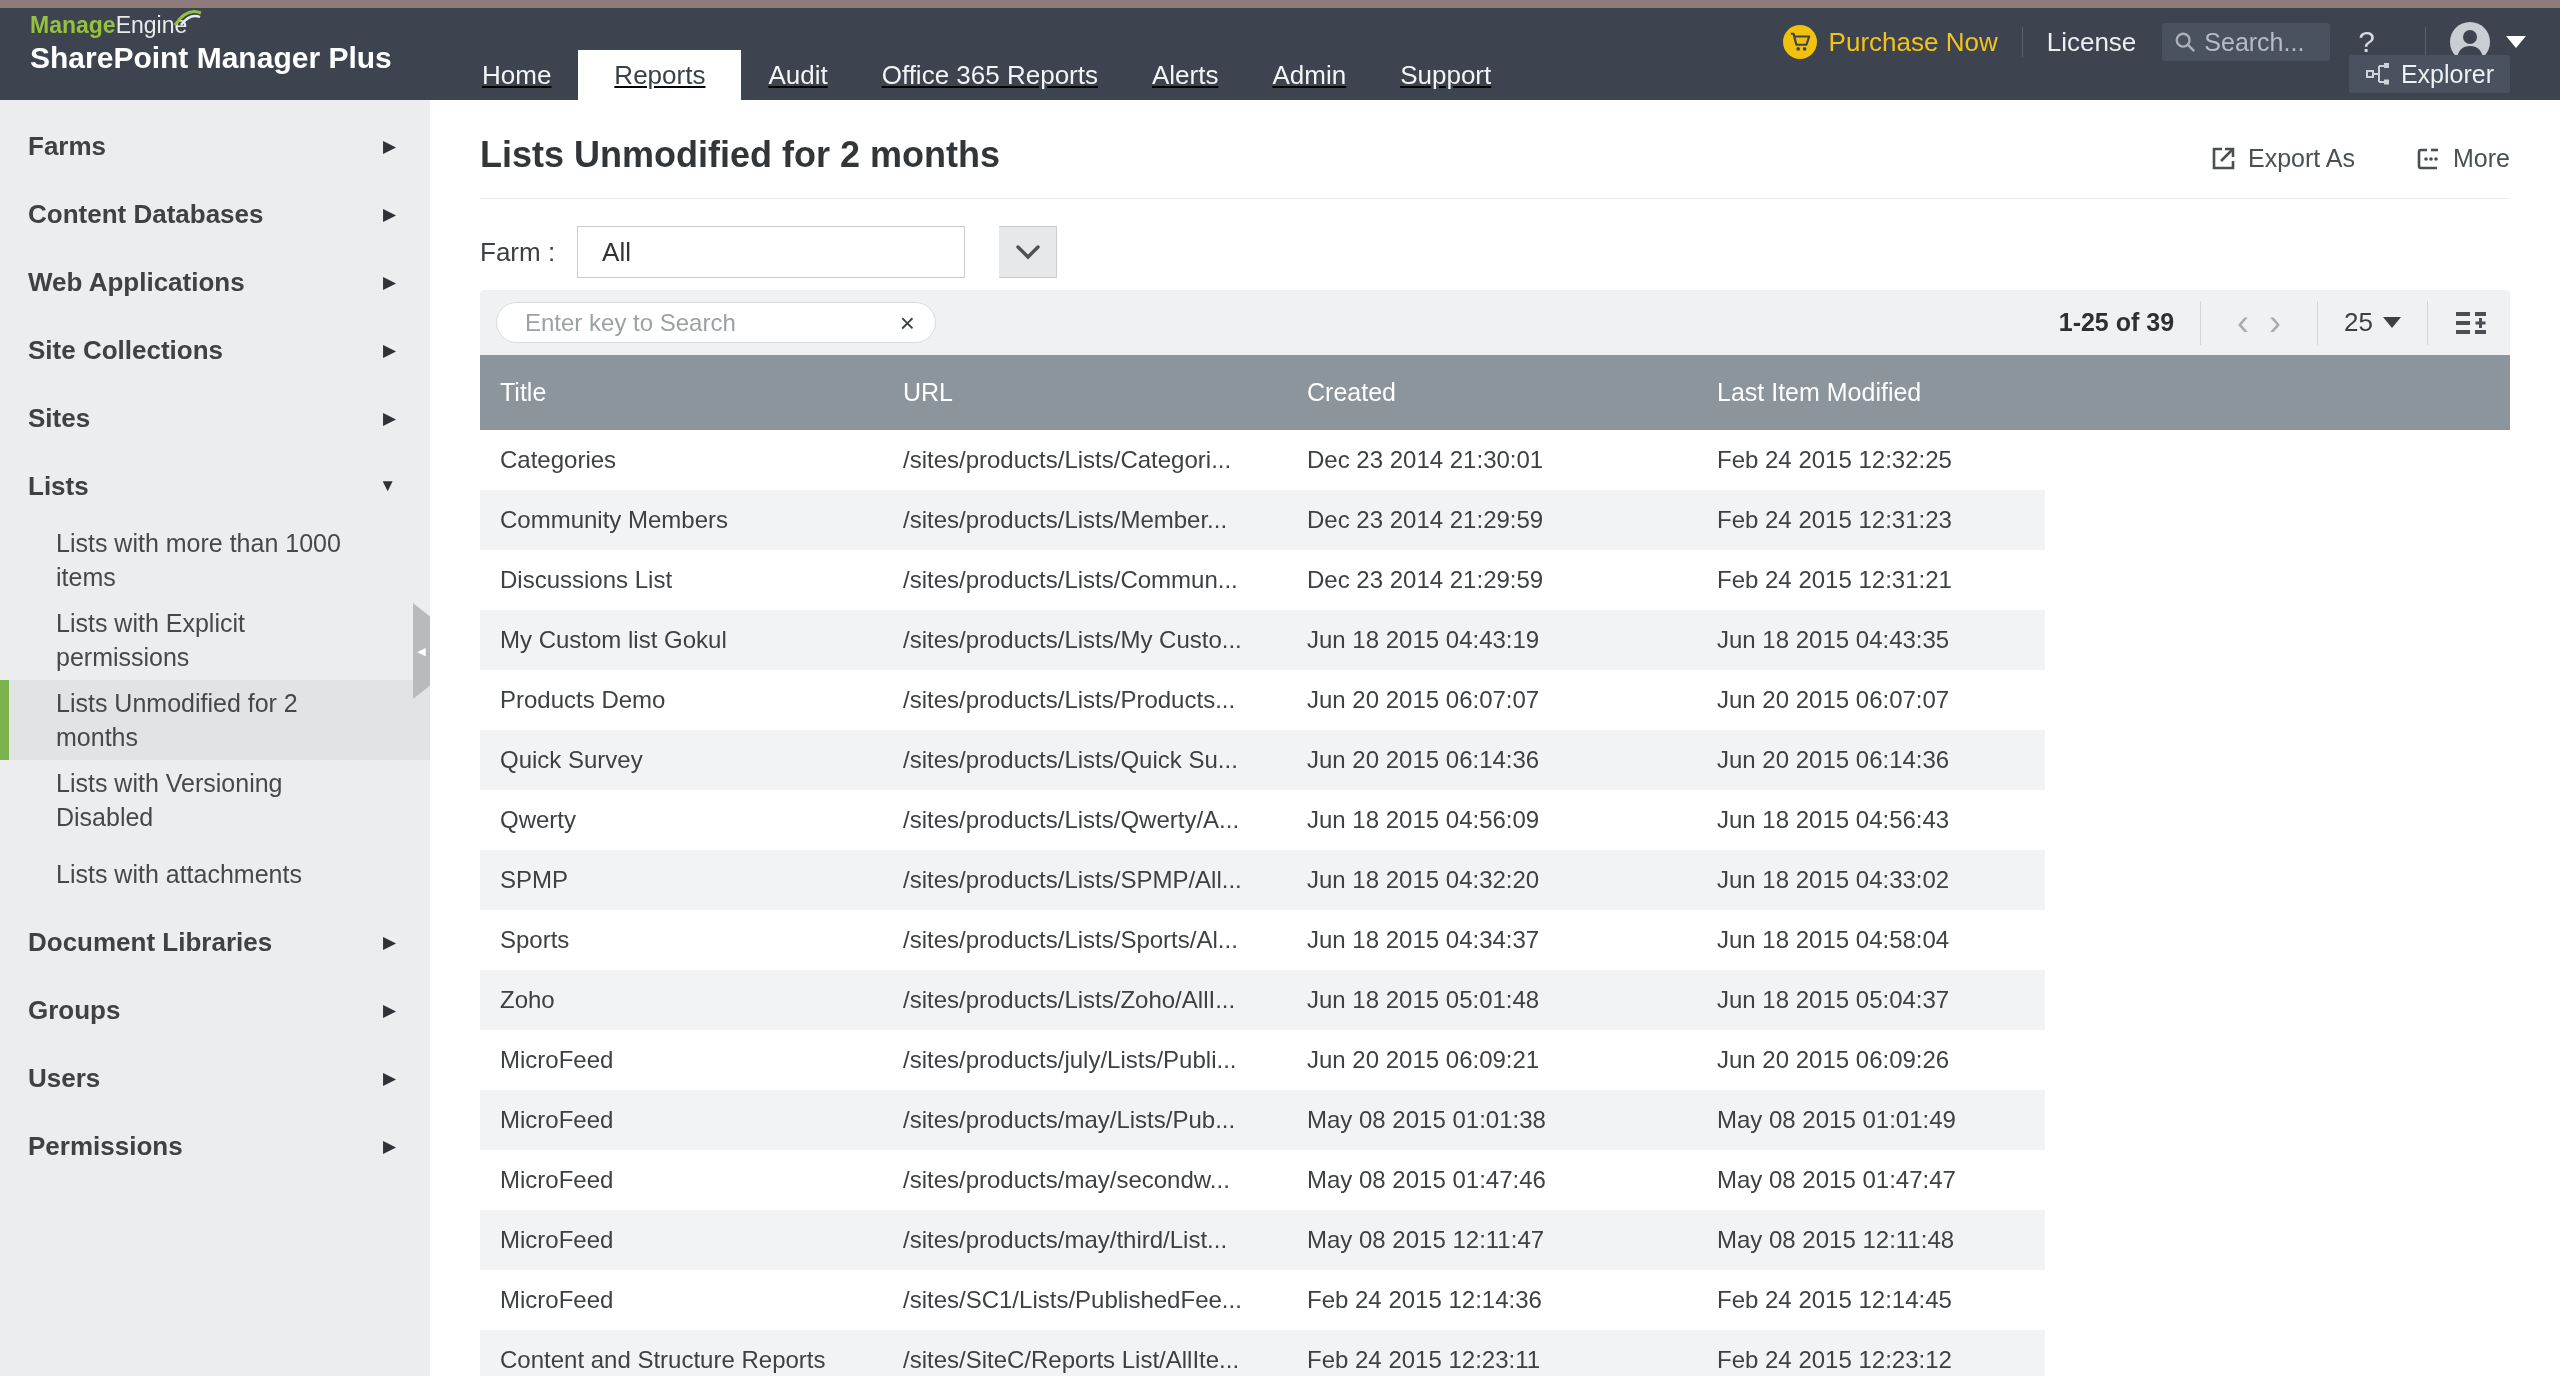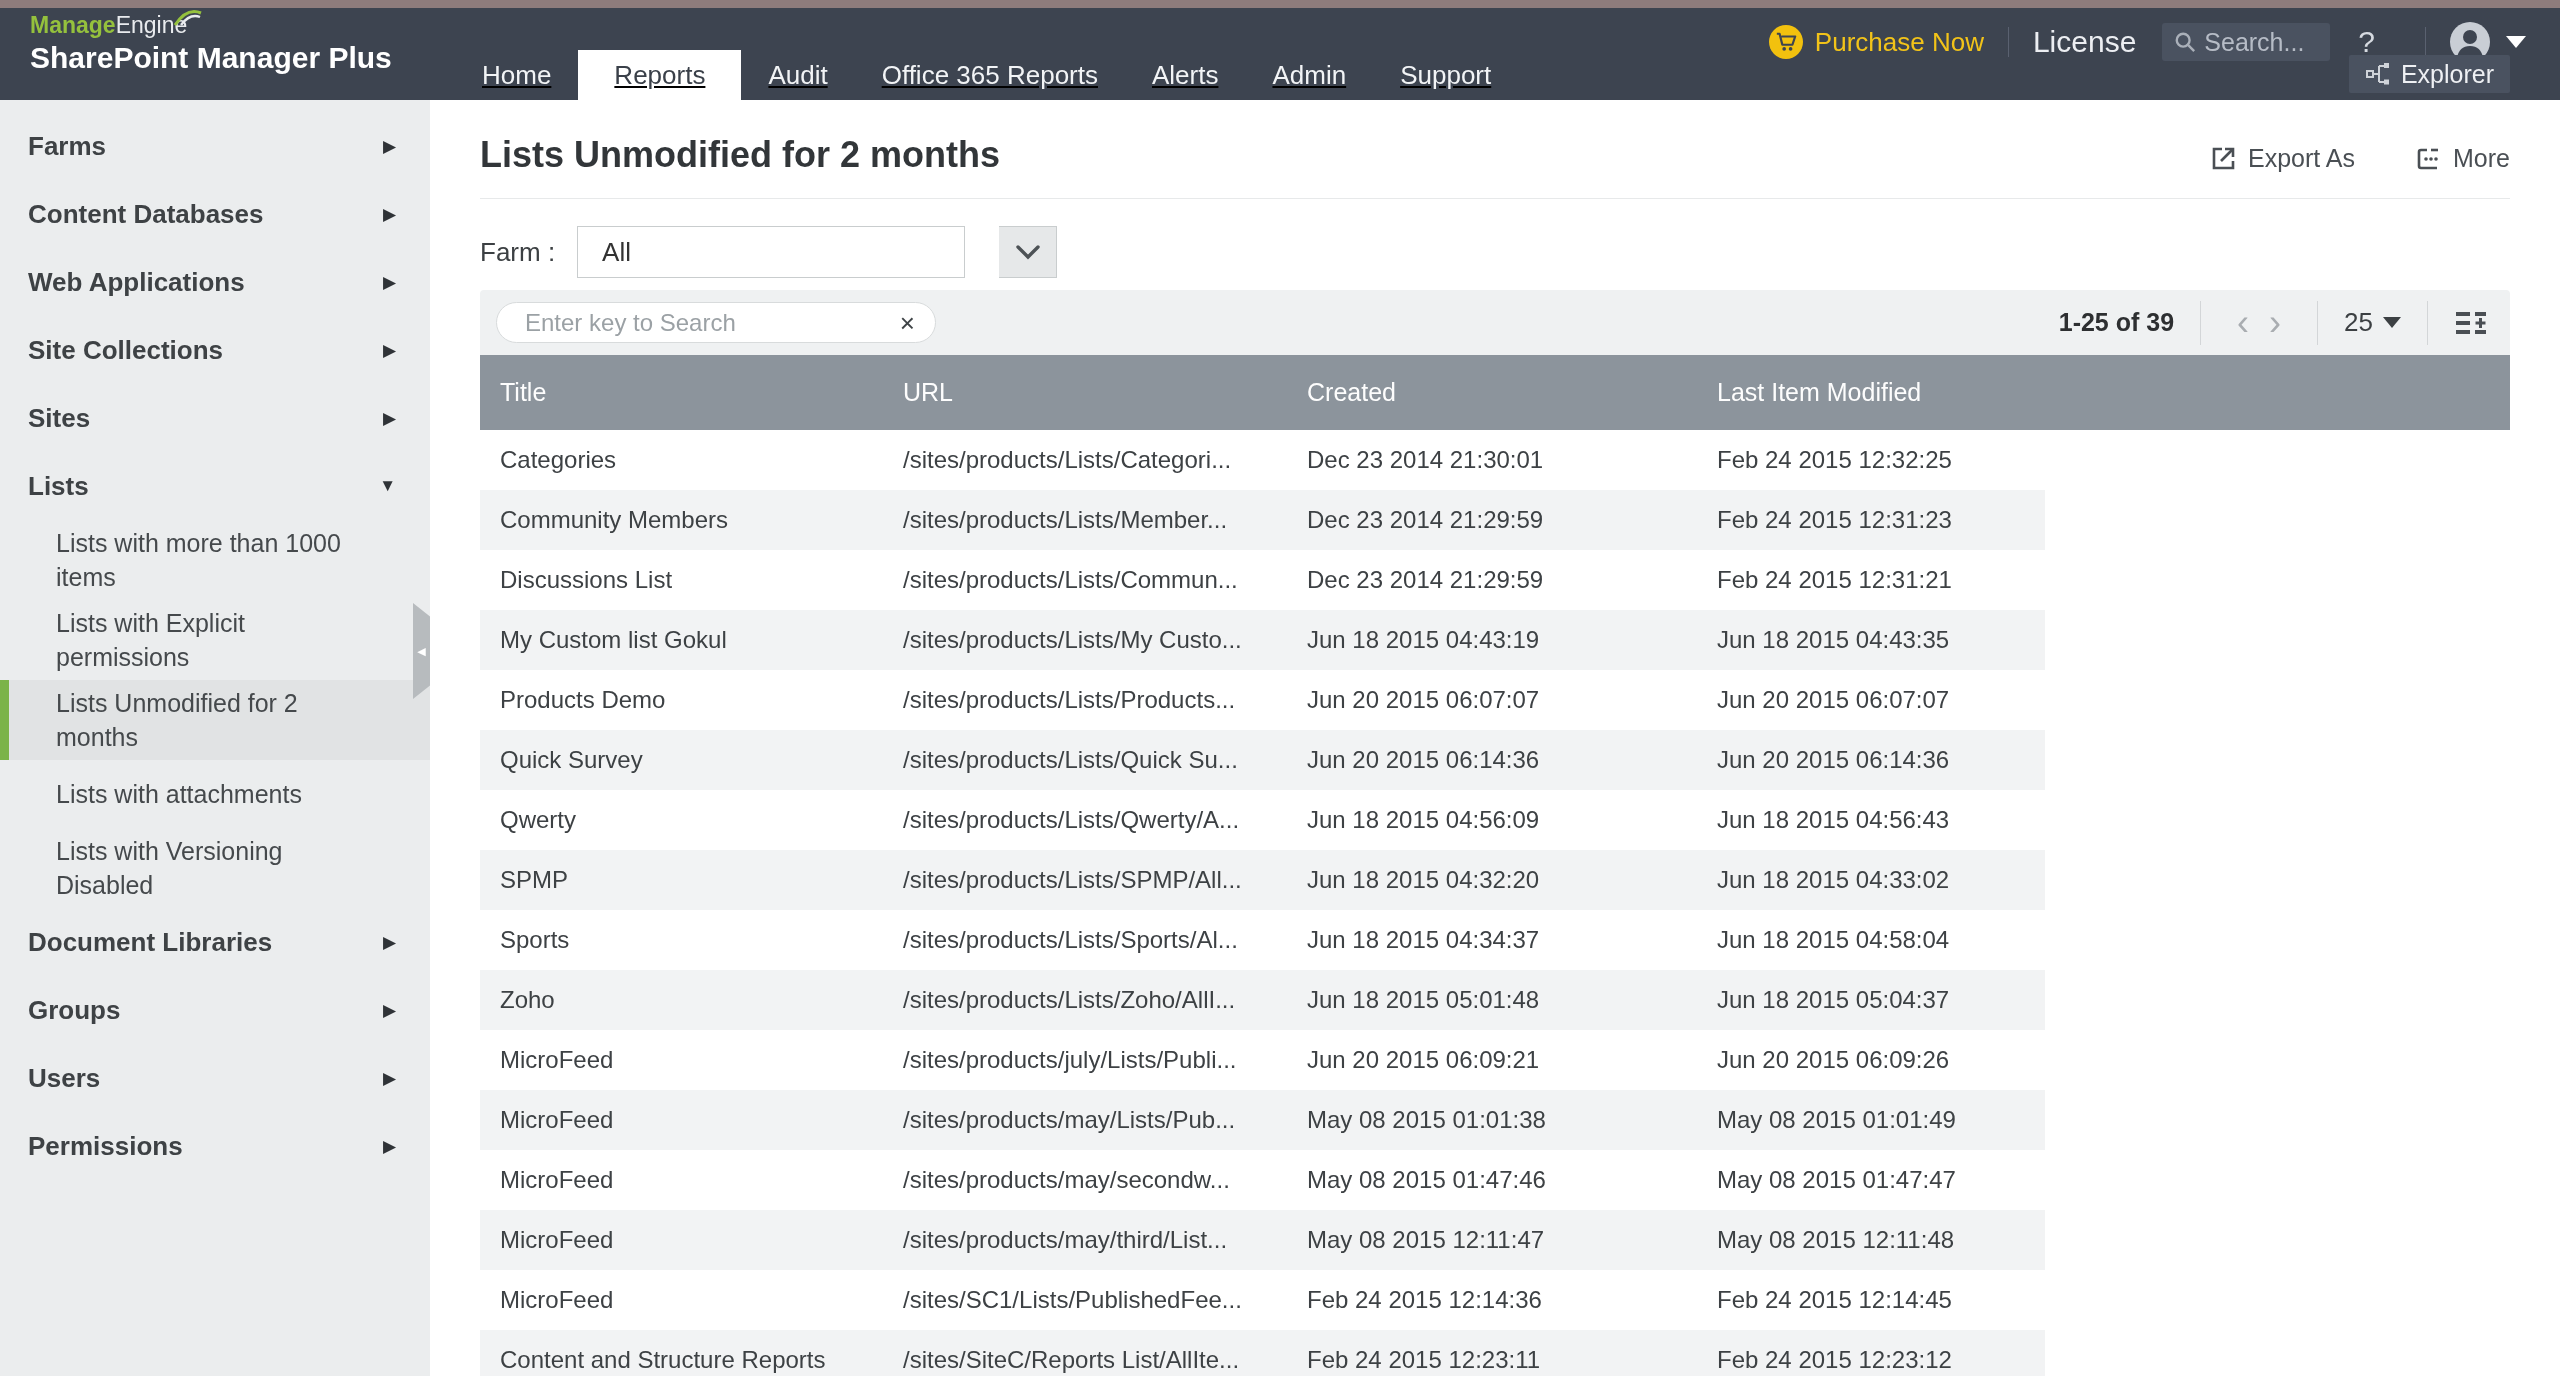--- a/index.html
+++ b/index.html
@@ -15,21 +15,21 @@
   .logo-line1{font-size:23px;line-height:26px;position:relative;display:inline-block;}
   .logo-manage{color:#95c13d;font-weight:700;}
   .logo-engine{color:#e9ebee;font-weight:400;}
   .logo-swoosh{position:absolute;right:-16px;top:-7px;}
   .logo-line2{font-size:30px;font-weight:700;color:#ffffff;line-height:36px;margin-top:2px;}
 
   .top-utils{position:absolute;right:34px;top:8px;height:52px;display:flex;align-items:center;}
   .cart-circle{width:34px;height:34px;border-radius:50%;background:#f2c10e;display:flex;align-items:center;justify-content:center;margin-right:12px;cursor:pointer;}
   .purchase-label{color:#f2c319;font-size:26px;cursor:pointer;}
   .tu-sep{width:1px;height:30px;background:#5a6170;margin:0 24px;}
-  .license{color:#eceef2;font-size:30px;cursor:pointer;}
+  .license{color:#eceef2;font-size:26px;cursor:pointer;}
   .hdr-search{width:168px;height:38px;background:#4a5260;border-radius:3px;margin-left:26px;display:flex;align-items:center;padding:4px 12px;cursor:text;}
   .hdr-search span{color:#b6bcc6;font-size:25px;margin-left:8px;}
   .help{color:#d6dae0;font-size:30px;margin:0 26px 0 28px;cursor:pointer;}
   .avatar{width:40px;height:40px;border-radius:50%;background:#c9ced5;display:flex;align-items:center;justify-content:center;overflow:hidden;cursor:pointer;}
   .caret-down{width:0;height:0;border-left:10px solid transparent;border-right:10px solid transparent;border-top:12px solid #ffffff;margin-left:16px;cursor:pointer;}
 
   
   .nav{position:absolute;left:455px;bottom:0;height:50px;display:flex;text-decoration:underline;}
   .tab{height:50px;line-height:50px;padding:0 27px;color:#f2f4f6;font-size:26px;cursor:pointer;white-space:nowrap;}
   .tab.active{background:#ffffff;color:#3a4049;padding:0 36px;}
@@ -209,26 +209,26 @@
           <span>Lists with Explicit permissions</span>
           <span class="side-arrow"></span>
         </li>
 
         <li class="side-item sub active">
           <span>Lists Unmodified for 2 months</span>
           <span class="side-arrow"></span>
         </li>
 
         <li class="side-item sub">
+          <span>Lists with Versioning Disabled</span>
+          <span class="side-arrow"></span>
+        </li>
+
+        <li class="side-item sub">
           <span>Lists with attachments</span>
-          <span class="side-arrow"></span>
-        </li>
-
-        <li class="side-item sub">
-          <span>Lists with Versioning Disabled</span>
           <span class="side-arrow"></span>
         </li>
 
         <li class="side-item top">
           <span>Document Libraries</span>
           <span class="side-arrow">▶</span>
         </li>
 
         <li class="side-item top">
           <span>Groups</span>

